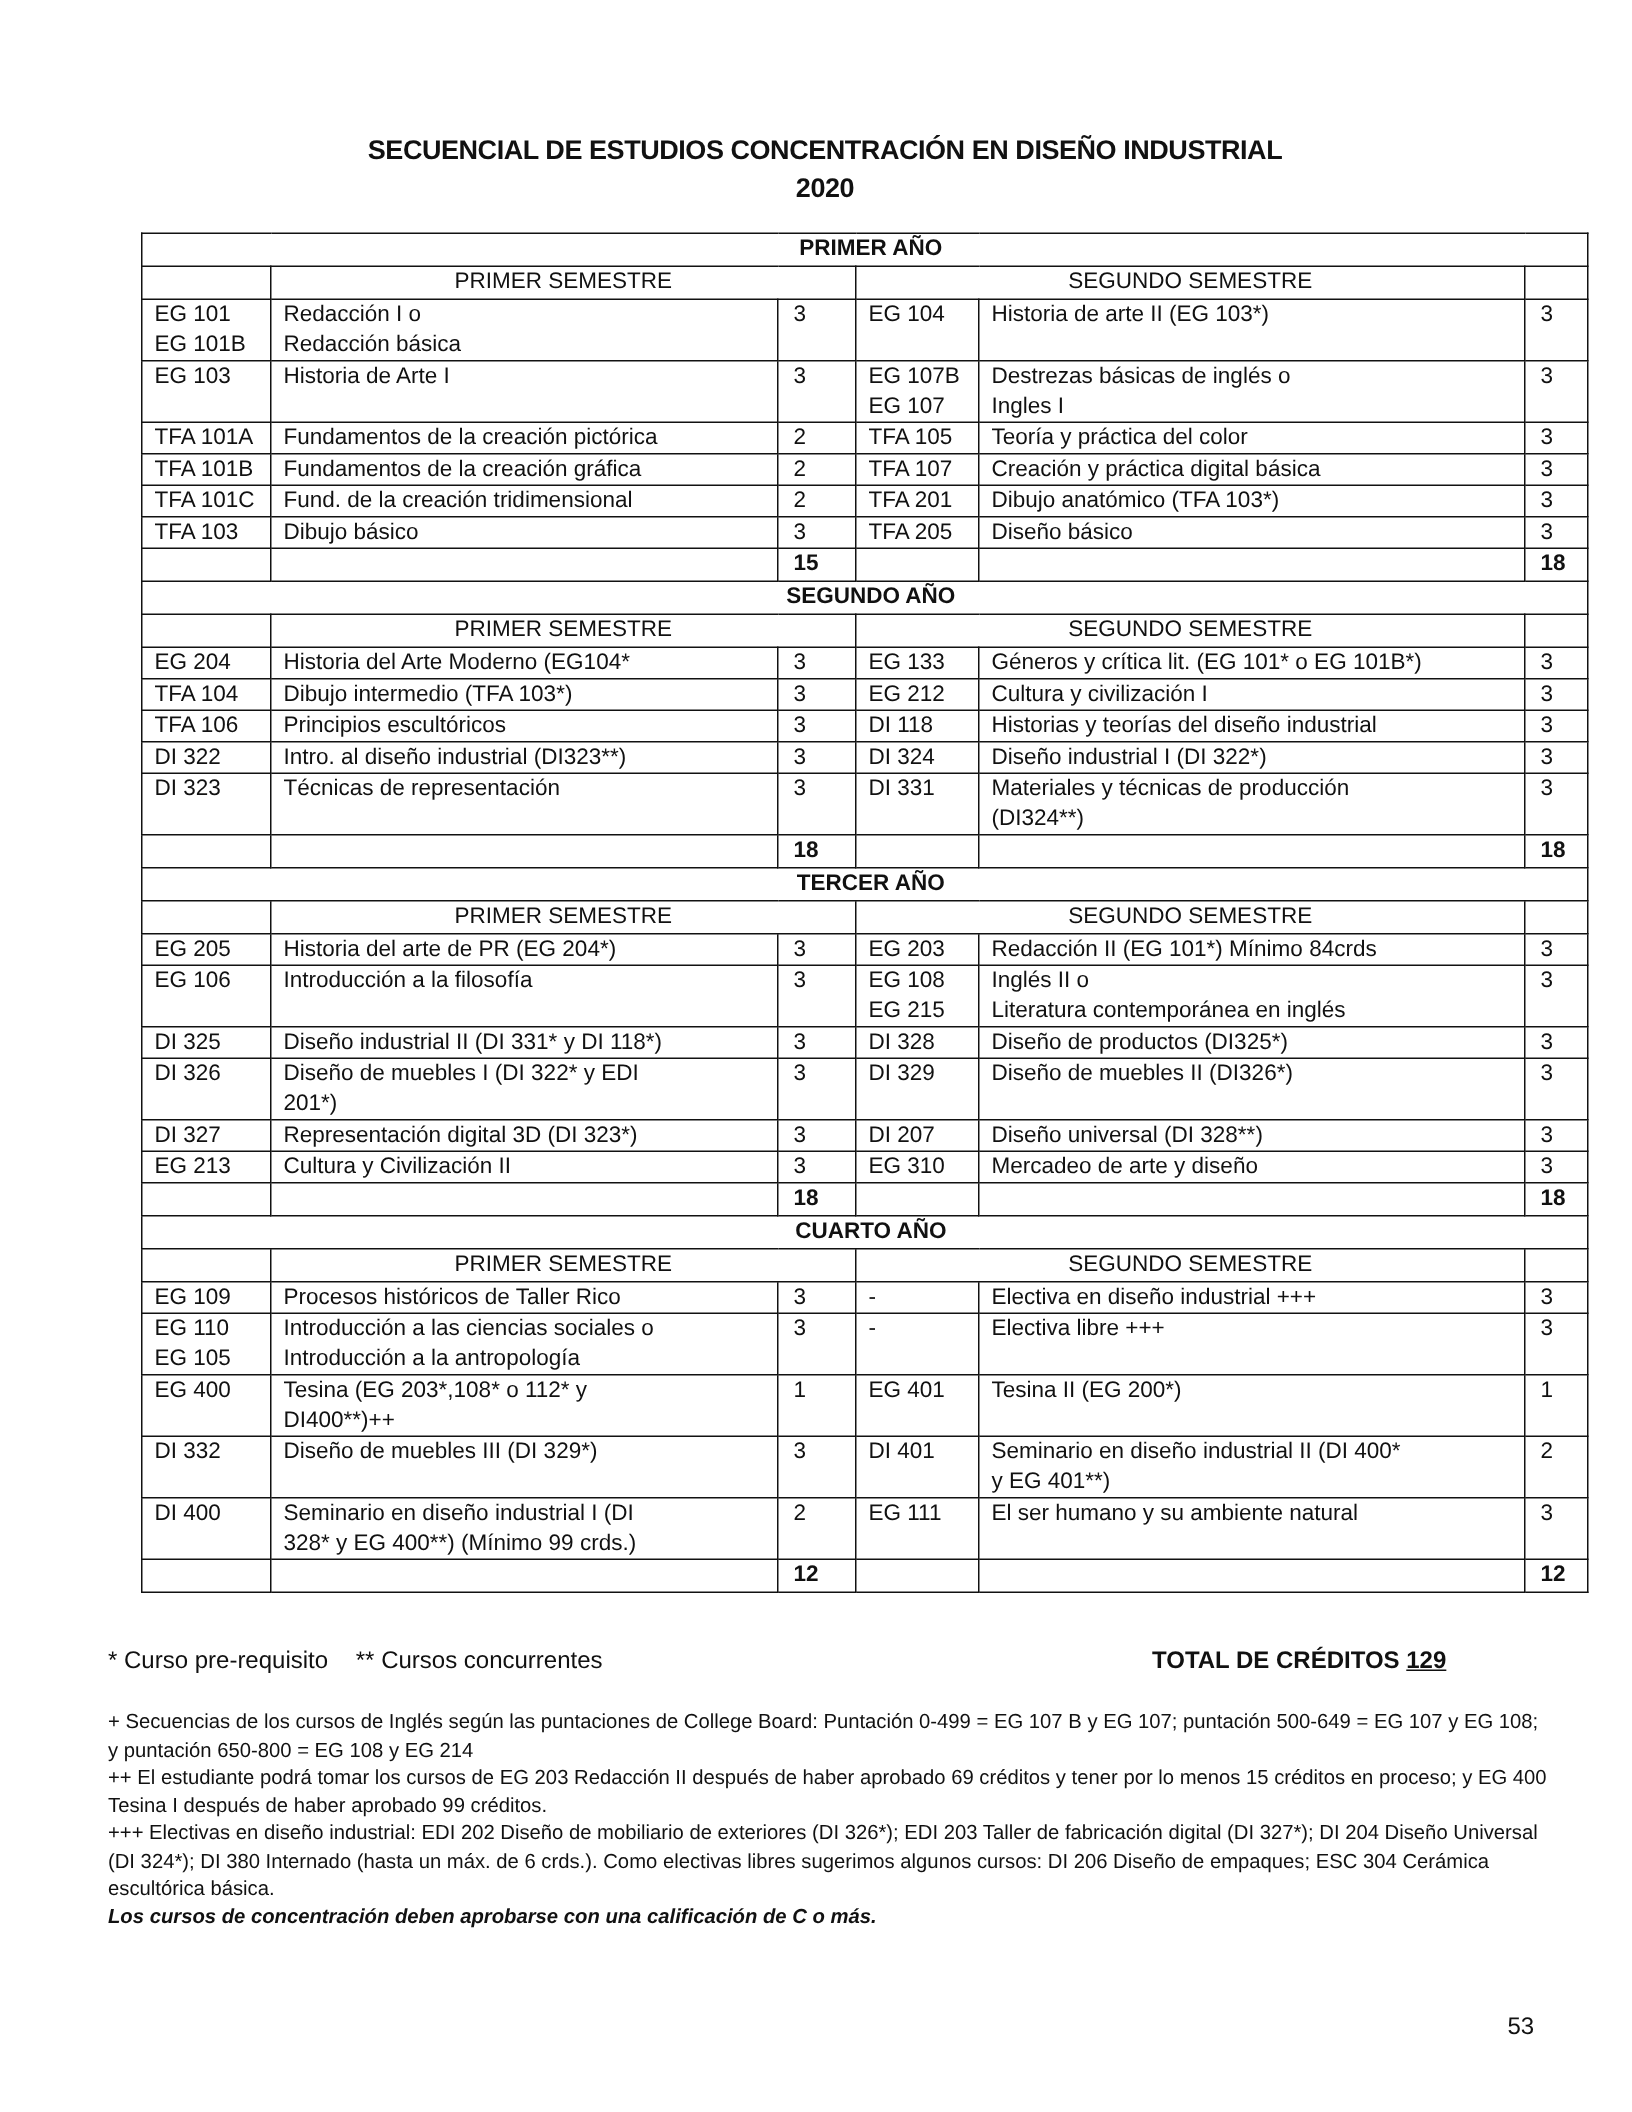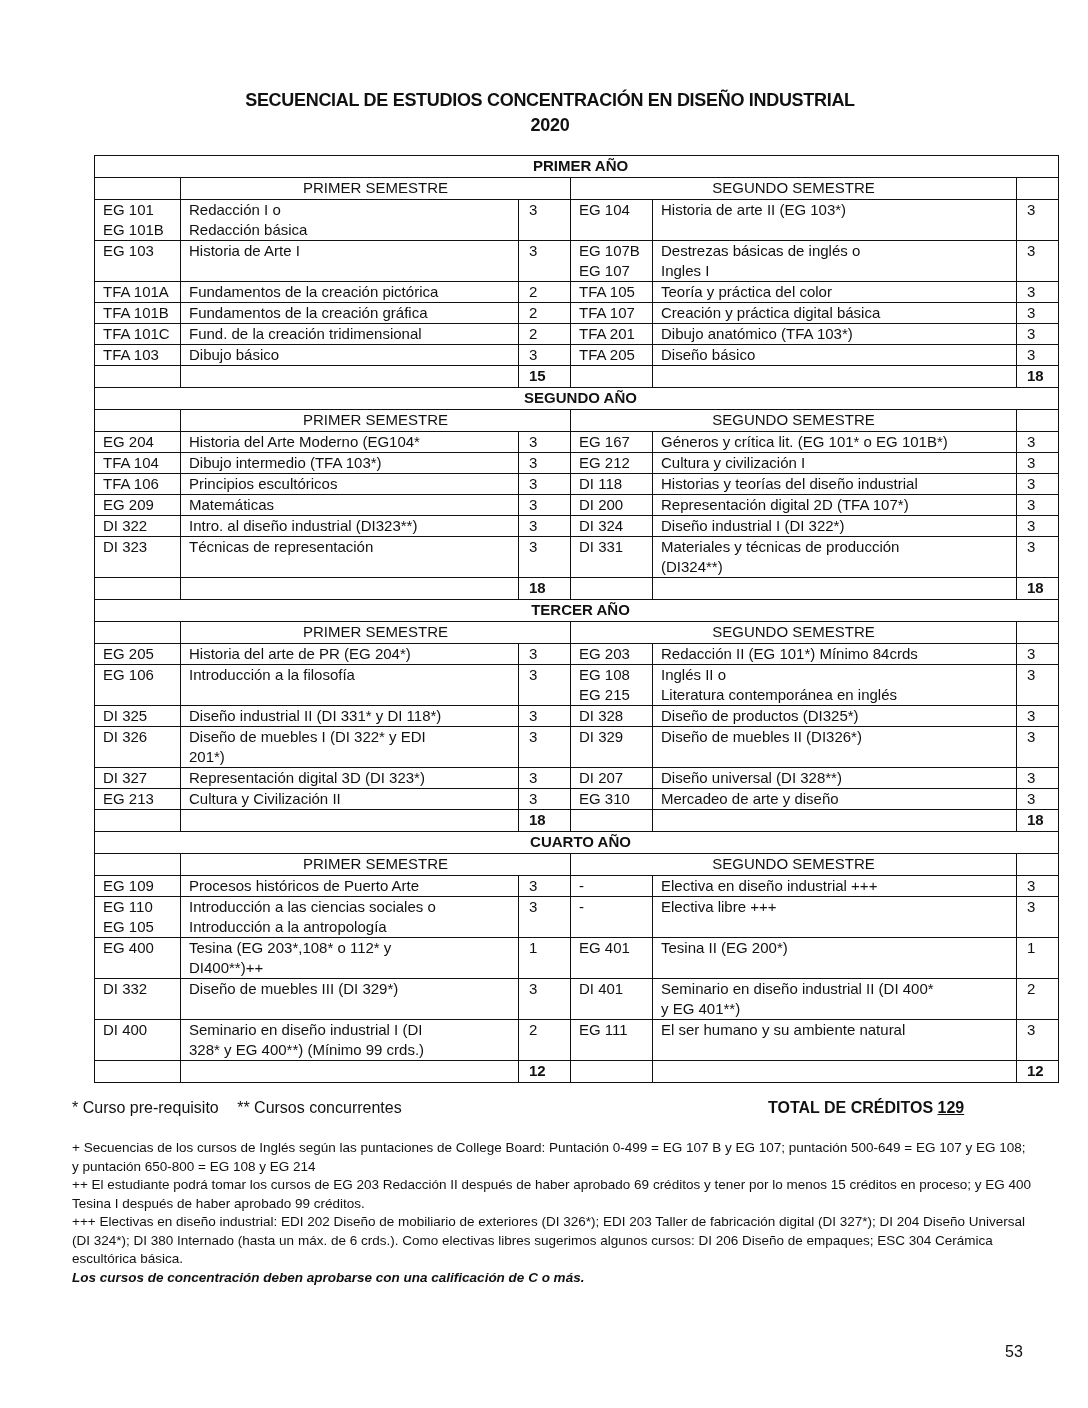--- a/index.html
+++ b/index.html
@@ -168,21 +168,21 @@
       </tr>
       <tr style="height: 21px;">
         <td>
           <span class="line2">EG 204</span>
         </td>
         <td>
           <span class="line2">Historia del Arte Moderno (EG104*</span>
         </td>
         <td class="cr">3</td>
         <td>
-          <span class="line2">EG 167</span>
+          <span class="line2">EG 133</span>
         </td>
         <td>
           <span class="line2">Géneros y crítica lit. (EG 101* o EG 101B*)</span>
         </td>
         <td class="cr">3</td>
       </tr>
       <tr style="height: 21px;">
         <td>
           <span class="line2">TFA 104</span>
         </td>
@@ -204,36 +204,20 @@
         </td>
         <td>
           <span class="line2">Principios escultóricos</span>
         </td>
         <td class="cr">3</td>
         <td>
           <span class="line2">DI 118</span>
         </td>
         <td>
           <span class="line2">Historias y teorías del diseño industrial</span>
-        </td>
-        <td class="cr">3</td>
-      </tr>
-      <tr style="height: 21px;">
-        <td>
-          <span class="line2">EG 209</span>
-        </td>
-        <td>
-          <span class="line2">Matemáticas</span>
-        </td>
-        <td class="cr">3</td>
-        <td>
-          <span class="line2">DI 200</span>
-        </td>
-        <td>
-          <span class="line2">Representación digital 2D (TFA 107*)</span>
         </td>
         <td class="cr">3</td>
       </tr>
       <tr style="height: 21px;">
         <td>
           <span class="line2">DI 322</span>
         </td>
         <td>
           <span class="line2">Intro. al diseño industrial (DI323**)</span>
         </td>
@@ -394,21 +378,21 @@
         <td></td>
         <td colspan="2" class="semlabel">PRIMER SEMESTRE</td>
         <td colspan="2" class="semlabel">SEGUNDO SEMESTRE</td>
         <td></td>
       </tr>
       <tr style="height: 21px;">
         <td>
           <span class="line2">EG 109</span>
         </td>
         <td>
-          <span class="line2">Procesos históricos de Puerto Arte</span>
+          <span class="line2">Procesos históricos de Taller Rico</span>
         </td>
         <td class="cr">3</td>
         <td>
           <span class="line2">-</span>
         </td>
         <td>
           <span class="line2">Electiva en diseño industrial +++</span>
         </td>
         <td class="cr">3</td>
       </tr>

